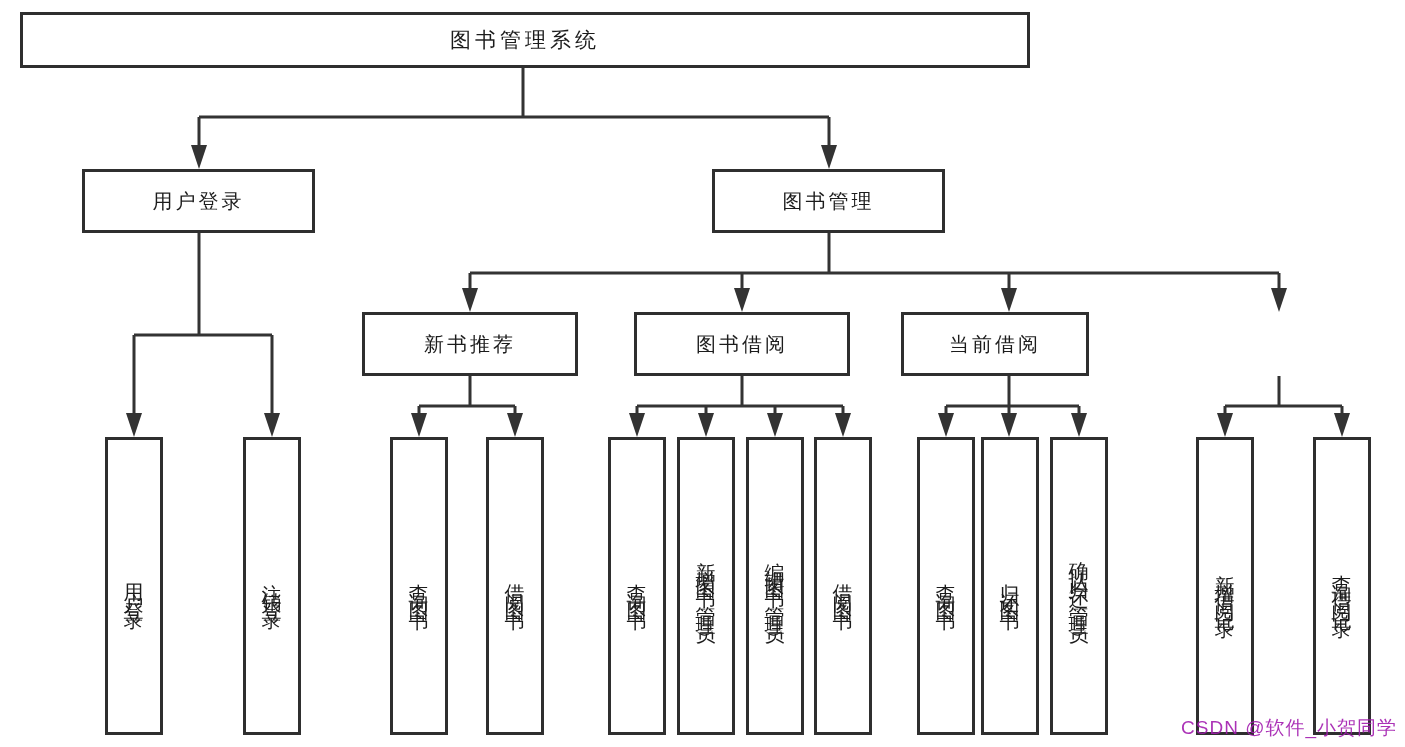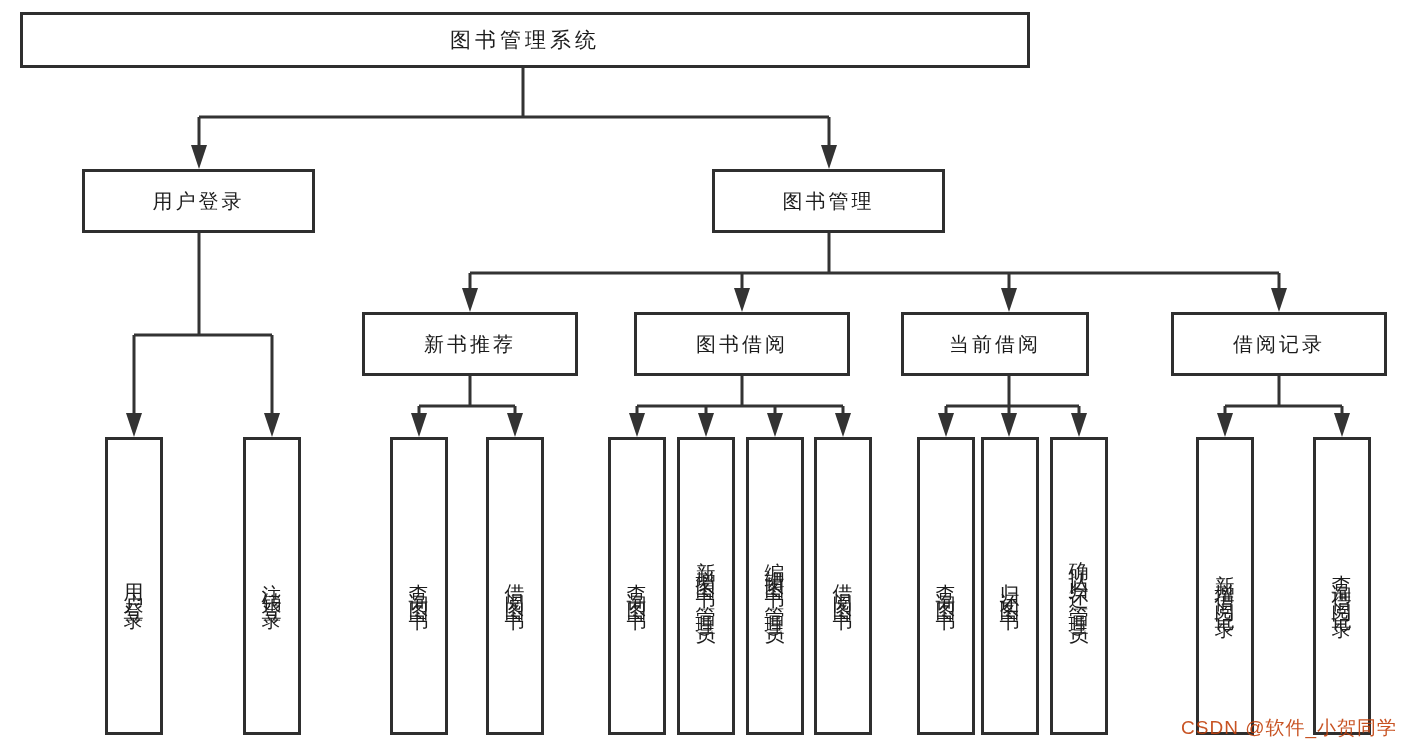--- a/index.html
+++ b/index.html
@@ -74,21 +74,21 @@
   #leaf-return-books         { left: 981px; }
   #leaf-confirm-return-admin { left: 1050px; }
   #leaf-add-borrow-record    { left: 1196px; }
   #leaf-query-borrow-record  { left: 1313px; }
   #watermark {
     position: absolute;
     right: 8px;
     bottom: 6px;
     font-size: 19px;
     letter-spacing: 1px;
-    color: #c2410c;
+    color: #a21caf;
     opacity: 0.9;
     z-index: 5;
     white-space: nowrap;
   }
 </style>
 </head>
 <body>
 
 <div id="stage">
 
@@ -145,23 +145,20 @@
 
   <div class="box h" id="node-new-book-rec">
     <span>新书推荐</span>
   </div>
   <div class="box h" id="node-book-borrow">
     <span>图书借阅</span>
   </div>
   <div class="box h" id="node-current-borrow">
     <span>当前借阅</span>
   </div>
-  <div class="box h" id="node-borrow-records">
-    <span>借阅记录</span>
-  </div>
 
   <div class="box v" id="leaf-user-login">
     <span class="vtext">用户登录</span>
   </div>
   <div class="box v" id="leaf-logout">
     <span class="vtext">注销登录</span>
   </div>
   <div class="box v" id="leaf-query-books-rec">
     <span class="vtext">查询图书</span>
   </div>

